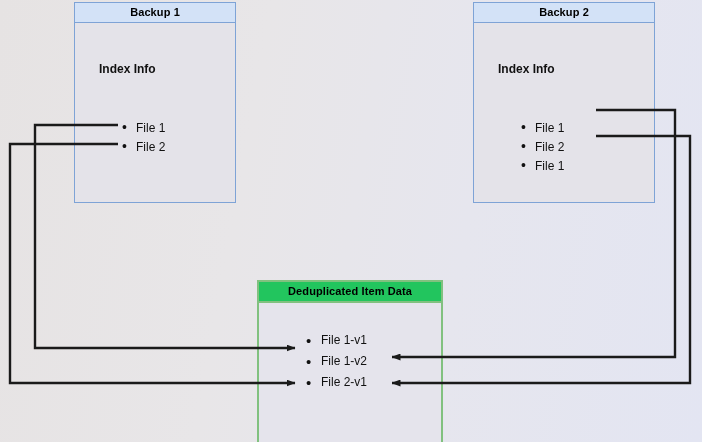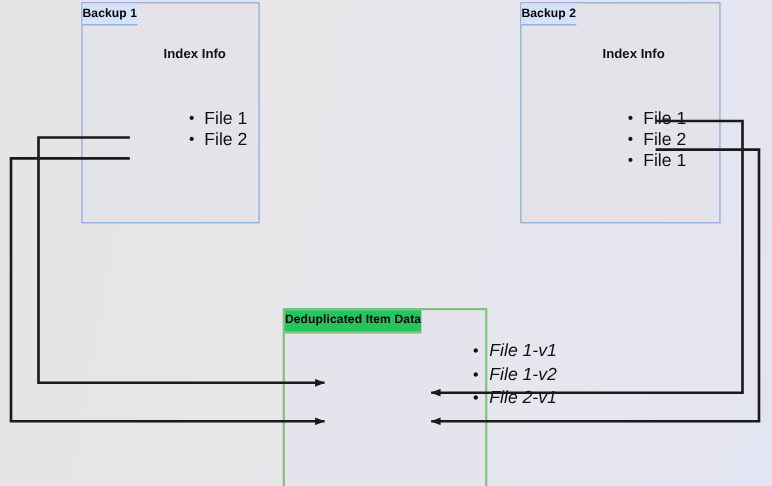--- a/index.html
+++ b/index.html
@@ -16,20 +16,21 @@
   }
   #stage {
     position: absolute;
     left: 0; top: 0;
     width: 702px; height: 442px;
   }
   .box {
     position: absolute;
     box-sizing: border-box;
     display: flex;
+    flex-direction: column;
   }
   .box.blue {
     border: 1px solid #7ea3d6;
     background: #e4e3e9;
   }
   .box.blue .box-head {
     background: #d3e2f7;
     border-bottom: 1px solid #7ea3d6;
     color: #000;
   }
@@ -61,40 +62,39 @@
     white-space: nowrap;
     font-weight: bold;
   }
   ul.filelist {
     position: absolute;
     margin: 0;
     padding: 0;
     list-style: none;
   }
   ul.filelist li {
-    font-size: 16px;
+    font-size: 12px;
     line-height: 19px;
     color: #111;
     white-space: nowrap;
     position: relative;
     padding-left: 15px;
   }
   ul.filelist li::before {
     content: "\2022";
     position: absolute;
     left: 1px;
     top: -1px;
     font-size: 14px;
     line-height: 19px;
   }
   ul.dedup li {
-    font-size: 16px;
+    font-size: 12px;
     line-height: 21px;
     padding-left: 16px;
-    font-style: italic;
   }
   ul.dedup li::before {
     font-size: 15px;
     line-height: 21px;
     top: 0;
   }
   svg.edges {
     position: absolute;
     left: 0; top: 0;
     width: 702px; height: 442px;

